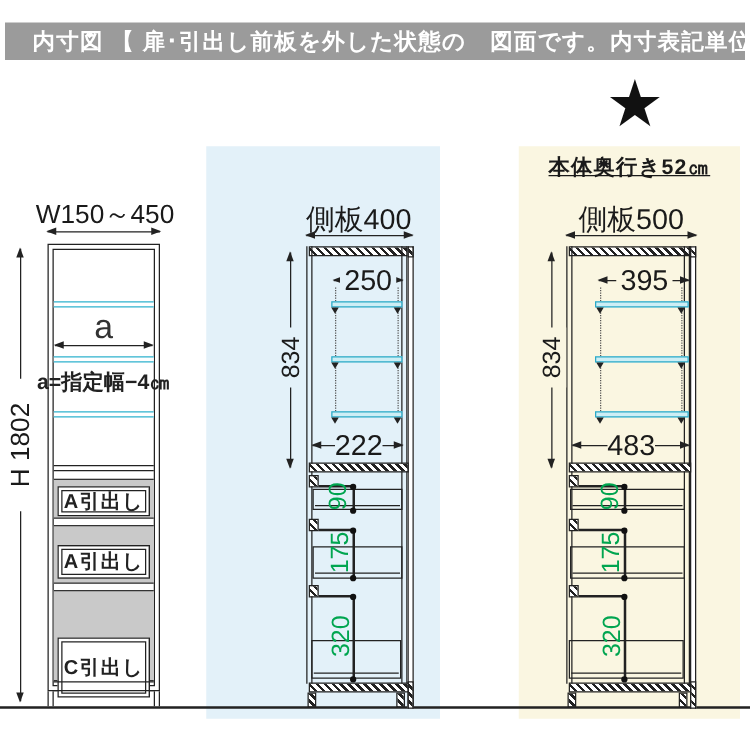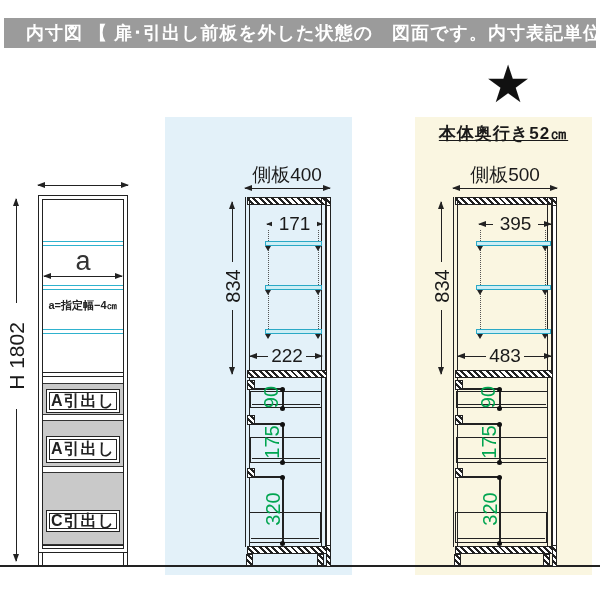--- a/index.html
+++ b/index.html
@@ -37,39 +37,40 @@
          border:1px solid #222;box-sizing:border-box;}
   .wall{border-left:1px solid #222;border-right:1px solid #222;box-sizing:border-box;background:transparent;}
   .boxline{border:1.5px solid #222;box-sizing:border-box;}
   
   .shelf-f{border-top:1.6px solid #2fb2ce;border-bottom:1.6px solid #2fb2ce;background:#fff;box-sizing:border-box;}
   .shelf-s{border:1px solid #2aa9c6;background:#cdeef5;box-sizing:border-box;}
   
   .grayband{background:#c9c9c9;border-top:1px solid #333;border-bottom:1px solid #333;box-sizing:border-box;}
   .dlabel{background:#fff;border:1.5px solid #222;box-shadow:inset 0 0 0 2px #fff,inset 0 0 0 3px #222;
           font-size:16px;font-weight:bold;letter-spacing:1px;box-sizing:border-box;}
-  .dim{font-size:19px;color:#1a1a1a;white-space:nowrap;}
+  .dim{font-size:23px;color:#1a1a1a;white-space:nowrap;}
   .green{color:#00a550;}
-  .note{font-size:11px;font-weight:bold;white-space:nowrap;}
+  .note{font-size:17px;font-weight:bold;white-space:nowrap;}
 </style>
 </head>
 <body>
 
 <div id="stage">
 
   <div class="abs titlebar">内寸図 【 扉･引出し前板を外した状態の　図面です。内寸表記単位:㎜ 】</div>
 
   <div class="abs ctr" style="left:478px;top:55px;width:60px;height:58px;font-size:52px;color:#111;">★</div>
 
   <div class="abs panel-blue" style="left:165px;top:117px;width:187px;height:458px;"></div>
   <div class="abs panel-yellow" style="left:415px;top:117px;width:177px;height:458px;"></div>
   <div class="abs ctr panel-hdr" style="left:418px;top:121px;width:171px;height:24px;text-decoration:underline;">本体奥行き52㎝</div>
 
   <div class="abs hl" style="left:0;top:565px;width:600px;"></div>
 
+  <div class="abs ctr dim" style="left:24px;top:160px;width:120px;height:22px;font-size:21px;">W150～450</div>
   <div class="abs harrow" style="left:38px;top:185px;width:90px;"></div>
 
   <div class="abs varrow" style="left:16px;top:199px;height:362px;"></div>
   <div class="abs ctr rot dim" style="left:-36px;top:345px;width:106px;height:22px;font-size:21px;background:#fff;">H 1802</div>
 
   <div class="abs boxline" style="left:38px;top:195px;width:90px;height:358px;background:#fff;"></div>
   <div class="abs" style="left:42px;top:199px;width:82px;height:350px;border:1px solid #222;box-sizing:border-box;"></div>
 
   <div class="abs shelf-f" style="left:43px;top:241px;width:80px;height:5px;"></div>
   <div class="abs shelf-f" style="left:43px;top:285px;width:80px;height:5px;"></div>
@@ -81,41 +82,41 @@
 
   <div class="abs" style="left:43px;top:372px;width:80px;height:5px;border-top:1.5px solid #222;border-bottom:1.5px solid #222;box-sizing:border-box;"></div>
 
   <div class="abs grayband" style="left:43px;top:383px;width:80px;height:32px;"></div>
   <div class="abs ctr dlabel" style="left:46px;top:389px;width:74px;height:24px;">A引出し</div>
 
   <div class="abs grayband" style="left:43px;top:420px;width:80px;height:47px;"></div>
   <div class="abs ctr dlabel" style="left:46px;top:436px;width:74px;height:27px;">A引出し</div>
 
   <div class="abs grayband" style="left:43px;top:472px;width:80px;height:73px;"></div>
-  <div class="abs ctr dlabel" style="left:46px;top:510px;width:74px;height:22px;">C引出し</div>
+  <div class="abs ctr dlabel" style="left:46px;top:510px;width:74px;height:48px;">C引出し</div>
 
   <div class="abs" style="left:43px;top:545px;width:80px;height:8px;border-top:1.5px solid #222;border-bottom:1.5px solid #222;box-sizing:border-box;"></div>
   <div class="abs wall" style="left:38px;top:553px;width:5px;height:12px;"></div>
   <div class="abs wall" style="left:123px;top:553px;width:5px;height:12px;"></div>
 
   <div class="abs ctr dim" style="left:242px;top:164px;width:90px;height:22px;">側板400</div>
   <div class="abs harrow" style="left:245px;top:188px;width:85px;"></div>
 
   <div class="abs hatch" style="left:247px;top:197px;width:80px;height:8px;"></div>
   <div class="abs wall" style="left:245px;top:197px;width:5px;height:350px;"></div>
   <div class="abs wall" style="left:321px;top:197px;width:5px;height:350px;"></div>
   <div class="abs wall" style="left:326px;top:197px;width:5px;height:370px;background:#fff;"></div>
   <div class="abs hatch" style="left:326px;top:197px;width:5px;height:9px;"></div>
   <div class="abs hatch" style="left:326px;top:545px;width:5px;height:22px;"></div>
 
   <div class="abs varrow" style="left:232px;top:202px;height:172px;"></div>
   <div class="abs ctr rot dim" style="left:209px;top:275px;width:48px;height:22px;background:#e3f1f9;font-size:20px;">834</div>
 
   <div class="abs harrow" style="left:267px;top:224px;width:55px;"></div>
-  <div class="abs ctr dim" style="left:272px;top:215px;width:45px;height:18px;background:#e3f1f9;">171</div>
+  <div class="abs ctr dim" style="left:272px;top:215px;width:45px;height:18px;background:#e3f1f9;">250</div>
 
   <div class="abs dotted" style="left:268px;top:230px;height:103px;"></div>
   <div class="abs dotted" style="left:318px;top:230px;height:103px;"></div>
 
   <div class="abs shelf-s" style="left:265px;top:241px;width:57px;height:5px;"></div>
   <div class="abs shelf-s" style="left:265px;top:285px;width:57px;height:5px;"></div>
   <div class="abs shelf-s" style="left:265px;top:329px;width:57px;height:5px;"></div>
   <div class="abs tri" style="left:265px;top:246px;"></div>
   <div class="abs tri" style="left:315px;top:246px;"></div>
   <div class="abs tri" style="left:265px;top:290px;"></div>

